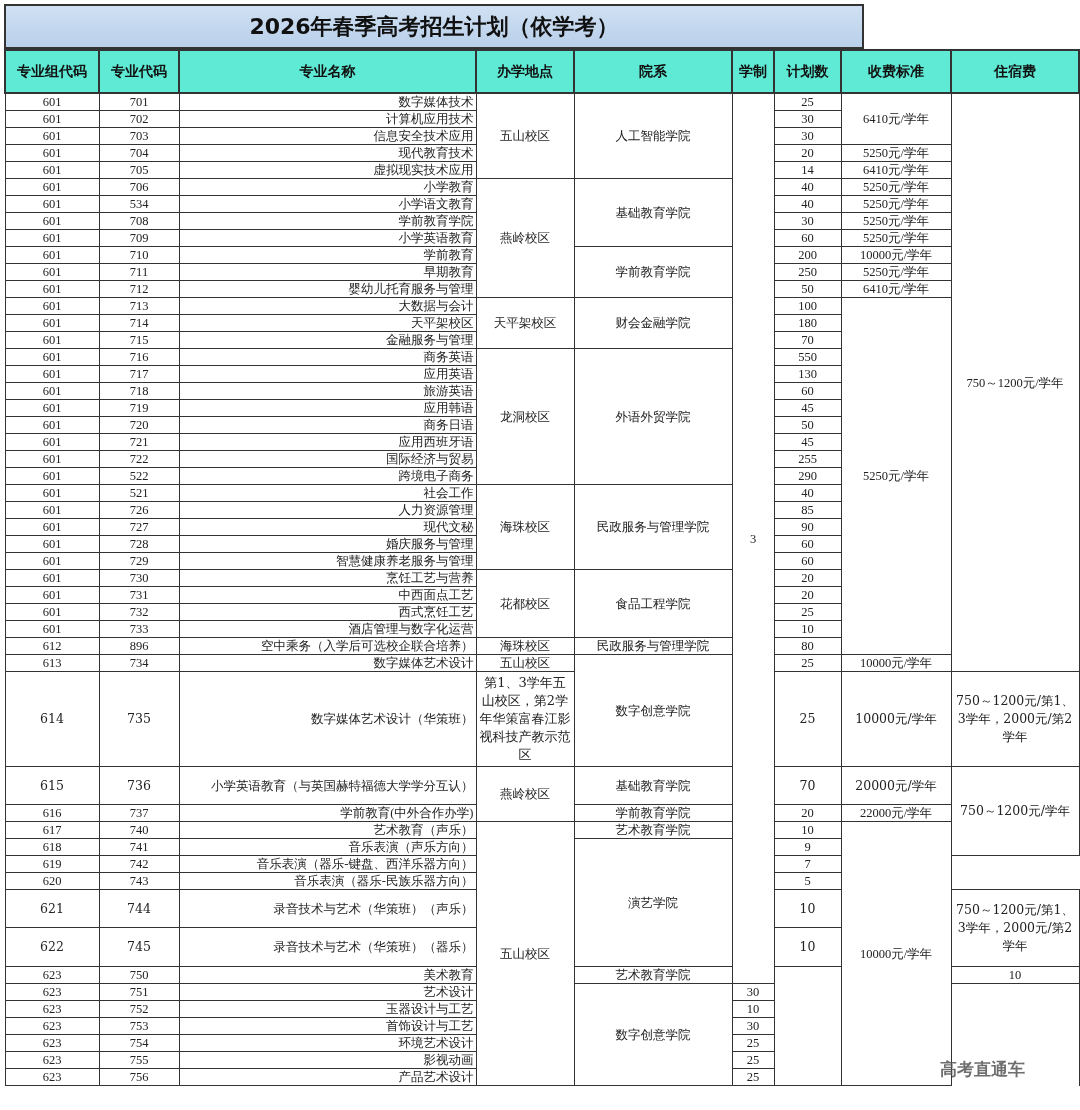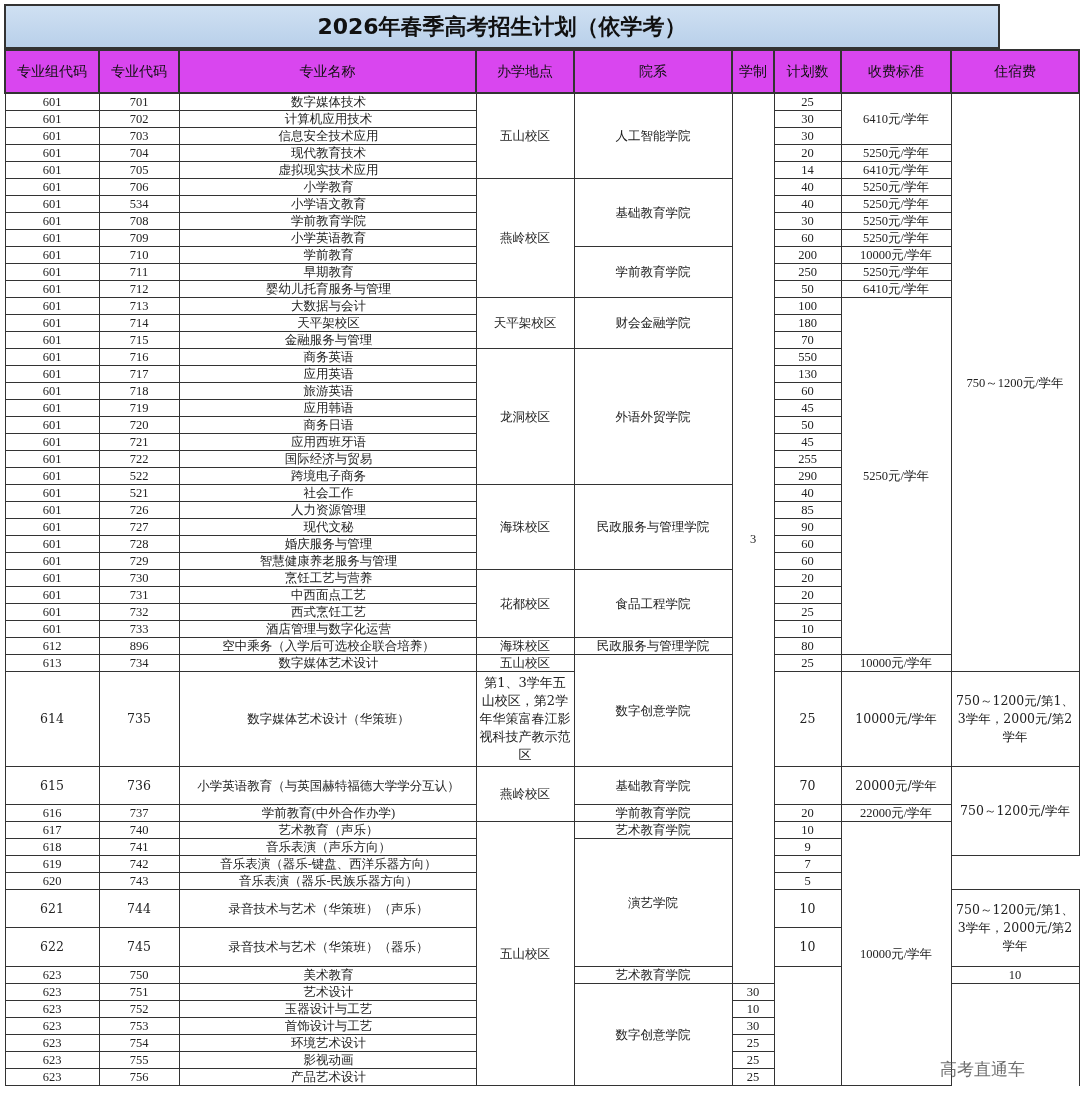--- a/index.html
+++ b/index.html
@@ -1,23 +1,23 @@
 <!DOCTYPE html>
 <html><head>
 <meta charset="utf-8">
 <style>
   html, body { margin:0; padding:0; background:#ffffff; }
   body { width:1080px; height:1110px; overflow:hidden; position:relative; font-family:"DejaVu Serif","Liberation Serif",serif; color:#222; }
-  .title { position:absolute; left:4px; top:4px; width:996px; height:45px; background:linear-gradient(#cfe0f2,#b9d0ea); border:2px solid #333; box-sizing:border-box; display:flex; align-items:center; justify-content:center; font-family:"DejaVu Sans","Liberation Sans",sans-serif; font-size:22px; font-weight:bold; color:#111; }
+  .title { position:absolute; left:4px; top:4px; width:860px; height:45px; background:linear-gradient(#cfe0f2,#b9d0ea); border:2px solid #333; box-sizing:border-box; display:flex; align-items:center; justify-content:center; font-family:"DejaVu Sans","Liberation Sans",sans-serif; font-size:22px; font-weight:bold; color:#111; }
   table { position:absolute; left:4px; top:49px; border-collapse:collapse; table-layout:fixed; width:1074px; }
-  th { background:#d946ef; border:2px solid #333; height:41px; font-family:"DejaVu Sans","Liberation Sans",sans-serif; font-size:14px; font-weight:normal; color:#111; padding:0; }
+  th { background:#5eead4; border:2px solid #333; height:41px; font-family:"DejaVu Sans","Liberation Sans",sans-serif; font-size:14px; font-weight:bold; color:#111; padding:0; }
   td { border:1.5px solid #333; font-size:12.5px; text-align:center; padding:0 2px; line-height:16px; overflow:hidden; }
-  td.name { text-align:center; padding-left:4px; }
+  td.name { text-align:right; padding-left:4px; }
   tr.r { height:17px;font-family:Liberation Serif, serif; }
-  .watermark { position:absolute; left:940px; top:1058px; font-family:"DejaVu Sans","Liberation Sans",sans-serif; font-size:17px; color:#555; opacity:0.85; }
+  .watermark { position:absolute; left:940px; top:1058px; font-family:"DejaVu Sans","Liberation Sans",sans-serif; font-size:17px; color:#555; opacity:0.85;font-weight:bold; }
 </style>
 </head>
 <body>
 
 <div class="title">2026年春季高考招生计划（依学考）</div>
 
 <table>
   <colgroup>
     <col style="width:94px">
       <col style="width:80px">

